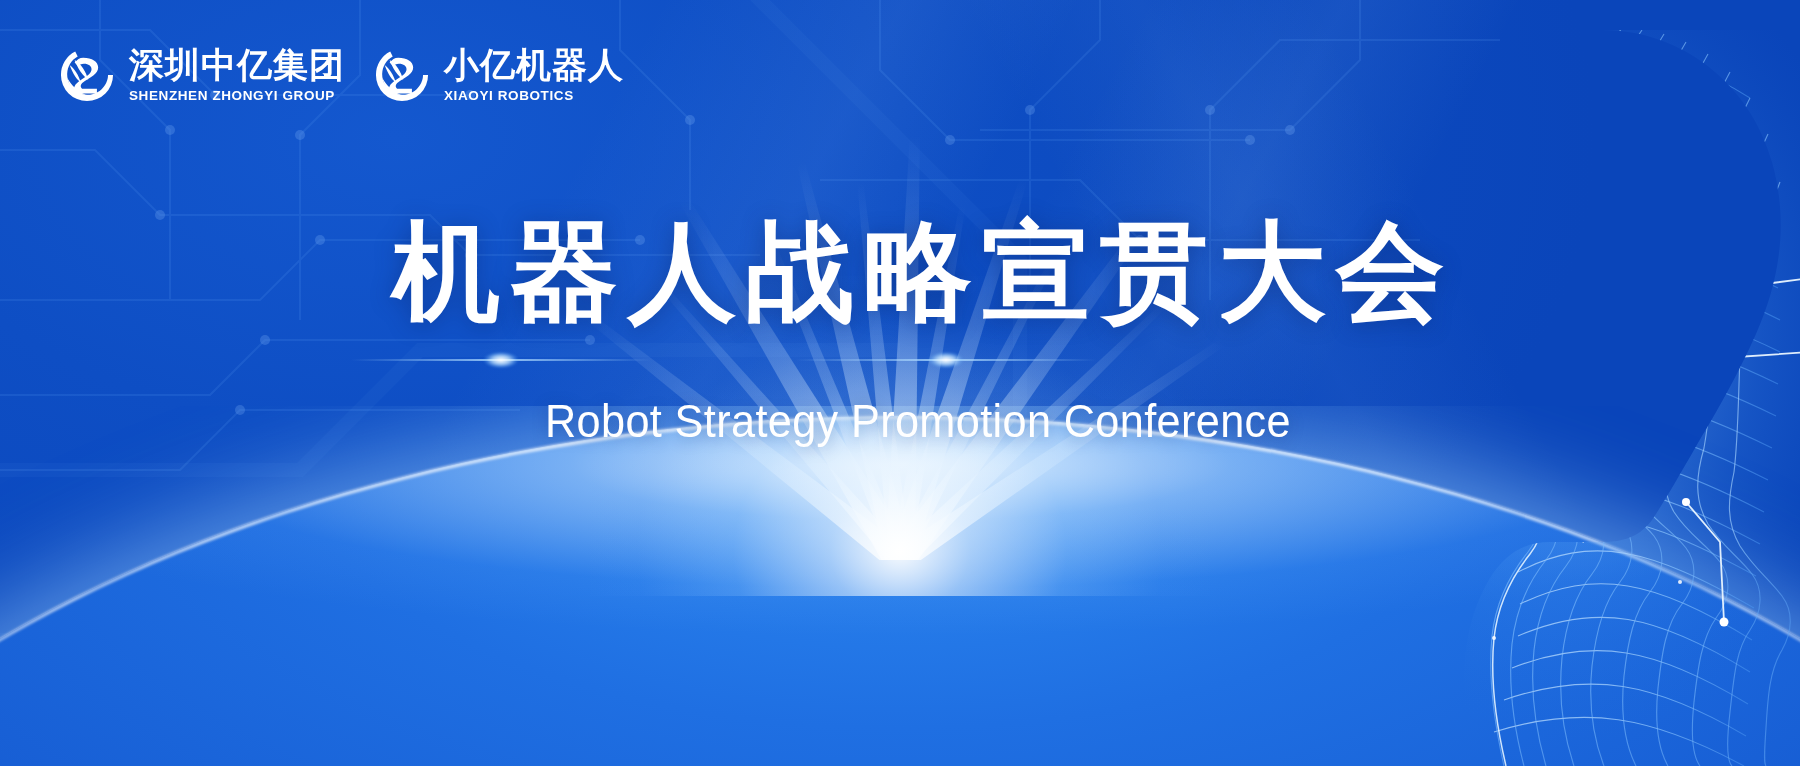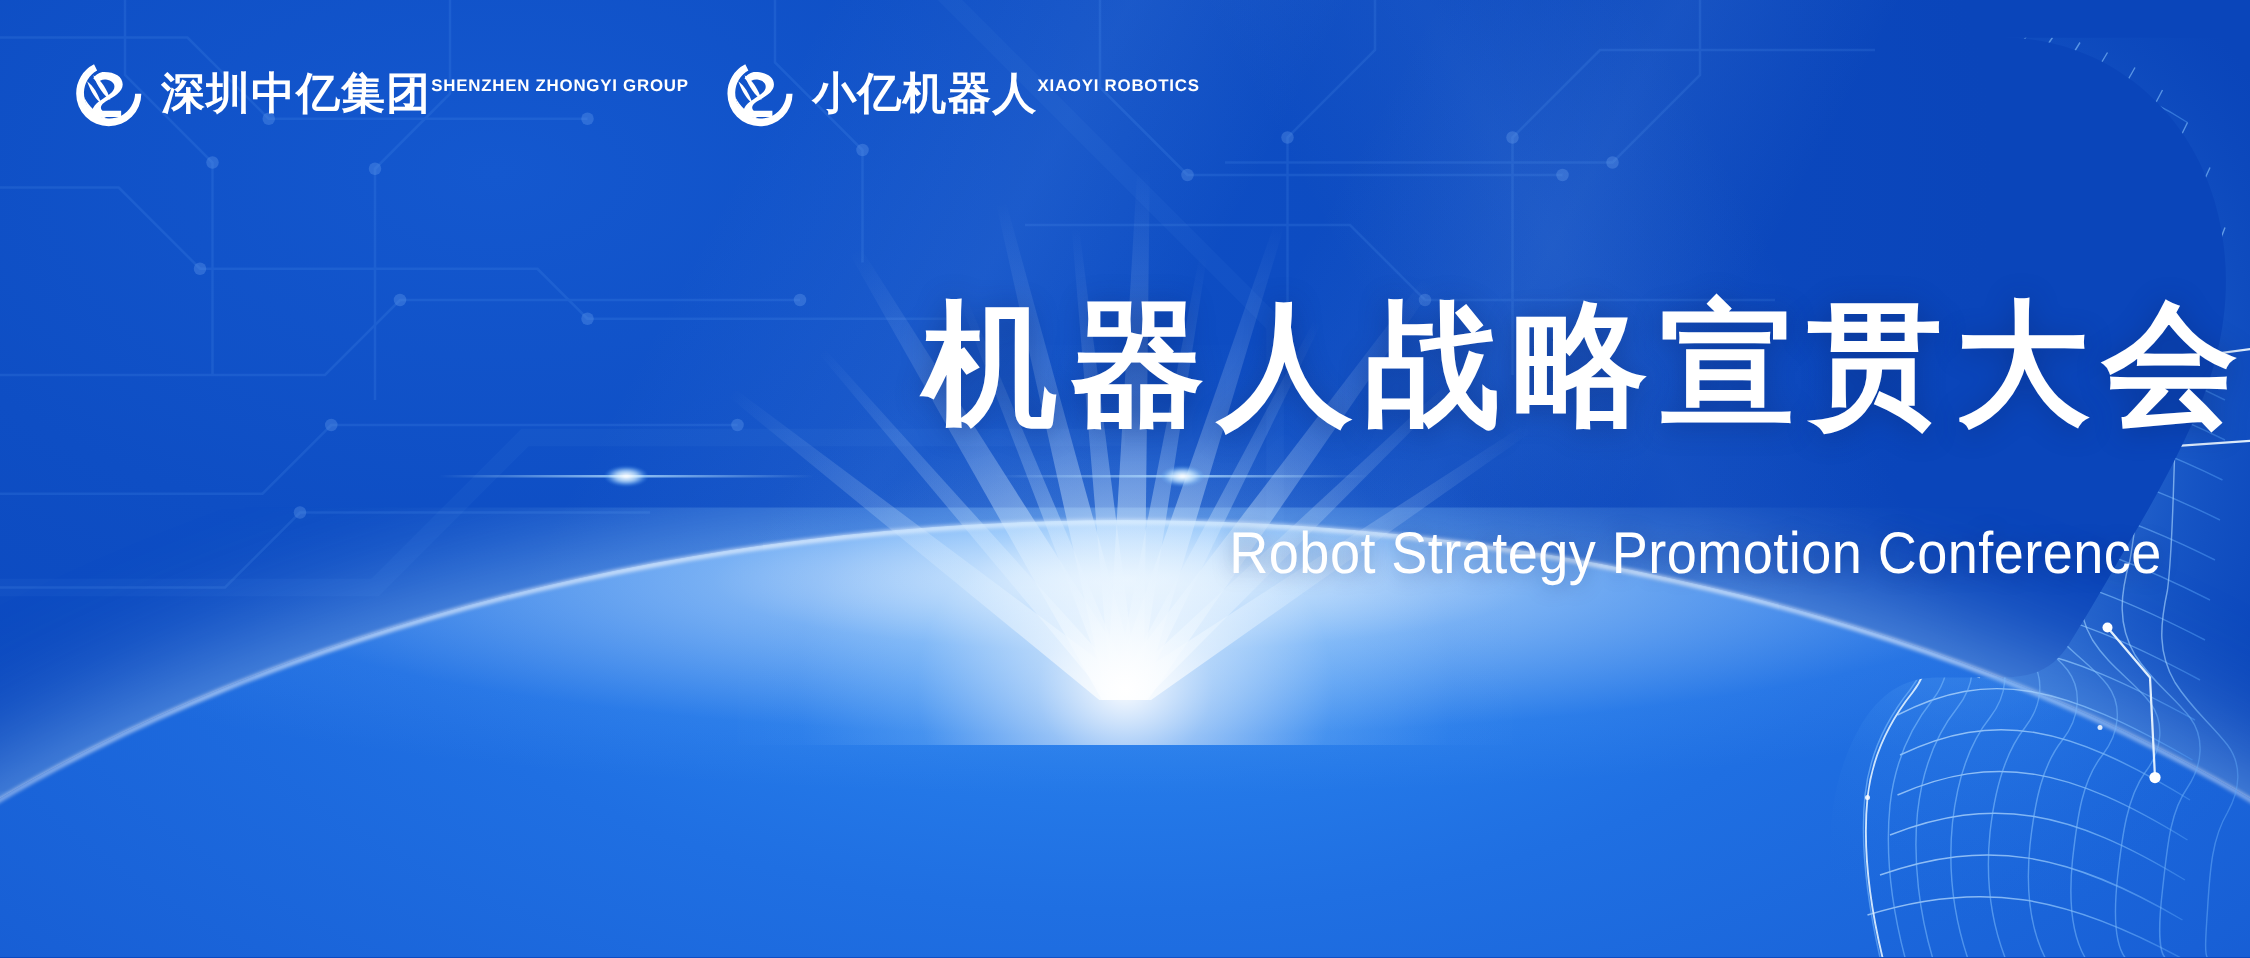--- a/index.html
+++ b/index.html
@@ -102,35 +102,35 @@
 
   
   .logo-row {
     position:absolute; left:56px; top:44px;
     display:flex; align-items:center; gap:26px;
     z-index:6;
   }
   .logo { display:flex; align-items:center; gap:11px; }
   .logo-mark { width:62px; height:62px; flex:0 0 62px; }
   .logo-mark svg { width:100%; height:100%; display:block; }
-  .logo-text { display:flex; flex-direction:row; justify-content:space-between; }
+  .logo-text { display:flex; flex-direction:column; justify-content:space-between; }
   .logo-cn {
     color:#ffffff; font-size:35px; font-weight:700; line-height:1.06;
     letter-spacing:1px; white-space:nowrap;
   }
   .logo-en {
     color:#ffffff; font-size:13.5px; font-weight:700; line-height:1.25;
     letter-spacing:0.6px; white-space:nowrap; margin-top:5px;
   }
 
   
   .title-block {
     position:absolute;
-    left:0; right:0; top:233px;
-    text-align:right;
+    left:0; right:0; top:212px;
+    text-align:center;
     z-index:5;
     padding-left:36px;
   }
   .title-cn {
     color:#ffffff;
     font-size:108px;
     font-weight:700;
     letter-spacing:10px;
     line-height:1.12;
     text-shadow:0 2px 22px rgba(10,40,110,0.45);

